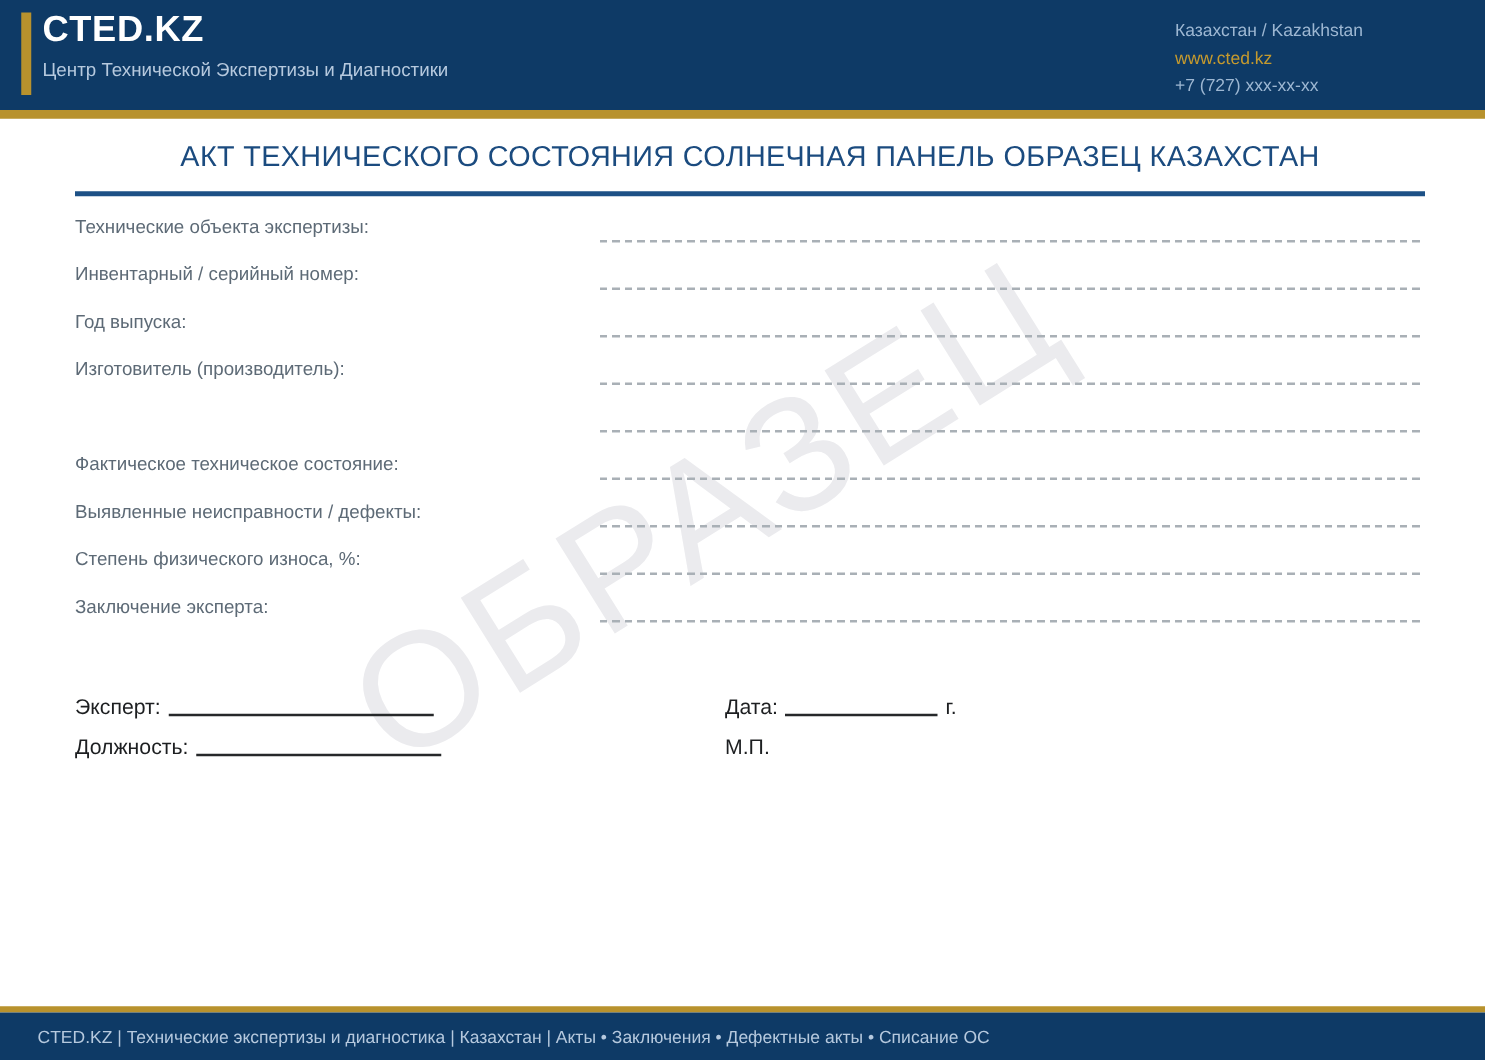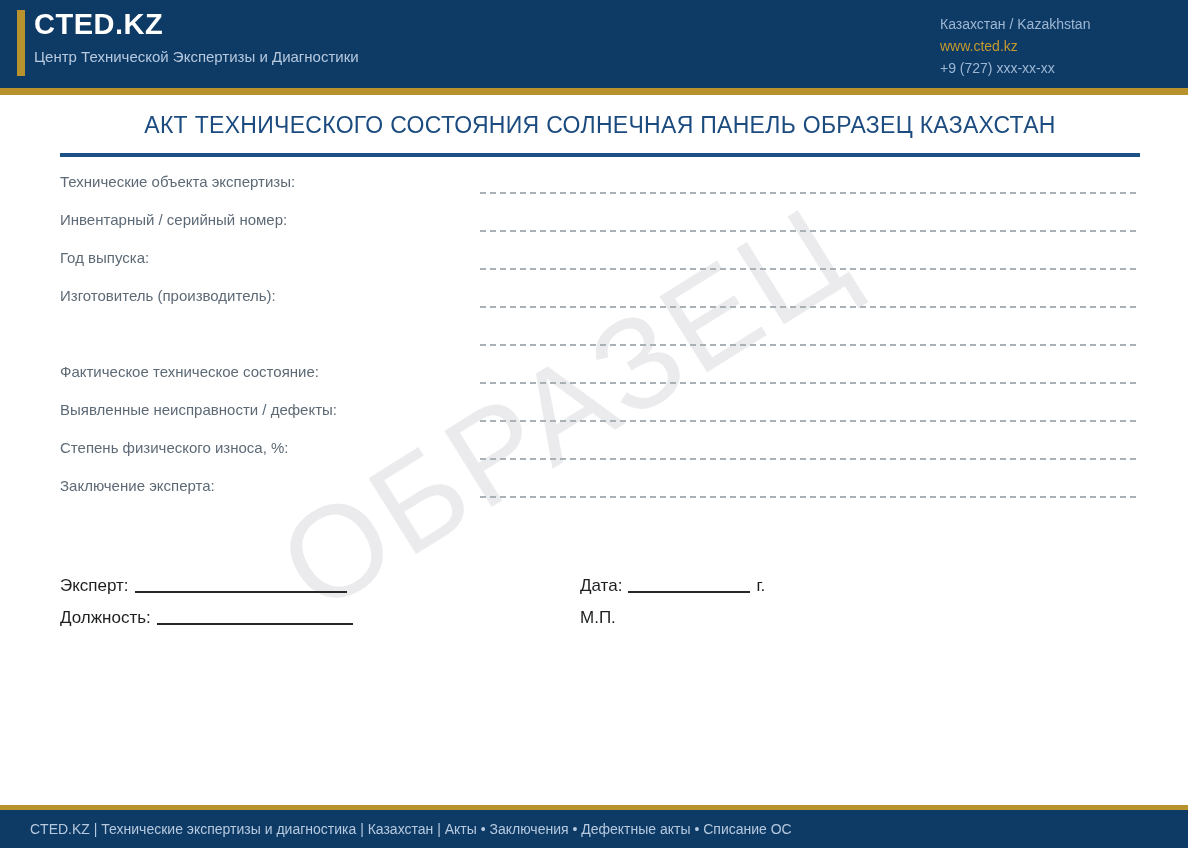--- a/index.html
+++ b/index.html
@@ -24,21 +24,21 @@
   
   .watermark{position:absolute;left:565px;top:408px;transform:translate(-50%,-50%) rotate(-32deg);
     font-size:130px;letter-spacing:4px;color:#ebebee;white-space:nowrap;z-index:0;user-select:none;}
   
   .form{position:absolute;left:60px;top:168px;width:1080px;z-index:1;}
   .form-row{position:relative;height:38px;}
   .form-label{position:absolute;left:0;top:5px;font-size:15px;color:#5d6a76;}
   .field-line{position:absolute;left:420px;right:0;top:24px;height:2px;
     background:repeating-linear-gradient(90deg,#a9b0b6 0 6px,transparent 6px 10px);}
   
-  .signature{position:absolute;left:60px;top:556px;width:1080px;font-size:17px;color:#1d1f21;z-index:1;margin-top:20px;}
+  .signature{position:absolute;left:60px;top:556px;width:1080px;font-size:17px;color:#1d1f21;z-index:1;}
   .sig-row{position:relative;height:32px;}
   .sig-left{position:absolute;left:0;top:0;}
   .sig-right{position:absolute;left:520px;top:0;}
   .sig-line{display:inline-block;border-bottom:2px solid #26282a;transform:translateY(2px);margin-left:6px;}
   .line-expert{width:212px;}
   .line-position{width:196px;}
   .line-date{width:122px;margin-right:6px;}
   
   .footer-gold{position:absolute;top:805px;left:0;width:1200px;height:5px;background:#b8922d;z-index:2;}
   .footer{position:absolute;top:810px;left:0;width:1200px;height:38px;background:#0e3a66;z-index:2;}
@@ -49,21 +49,21 @@
 
 <div id="page">
 
   <div class="header">
     <div class="gold-accent"></div>
     <div class="logo">CTED.KZ</div>
     <div class="tagline">Центр Технической Экспертизы и Диагностики</div>
     <div class="header-contact">
       <div class="contact-country">Казахстан / Kazakhstan</div>
       <div class="contact-site">www.cted.kz</div>
-      <div class="contact-phone">+9 (727) xxx-xx-xx</div>
+      <div class="contact-phone">+7 (727) xxx-xx-xx</div>
     </div>
   </div>
   <div class="gold-band"></div>
 
   <div class="doc-title">АКТ ТЕХНИЧЕСКОГО СОСТОЯНИЯ СОЛНЕЧНАЯ ПАНЕЛЬ ОБРАЗЕЦ КАЗАХСТАН</div>
   <div class="title-rule"></div>
 
   <div class="watermark">ОБРАЗЕЦ</div>
 
   <div class="form">

